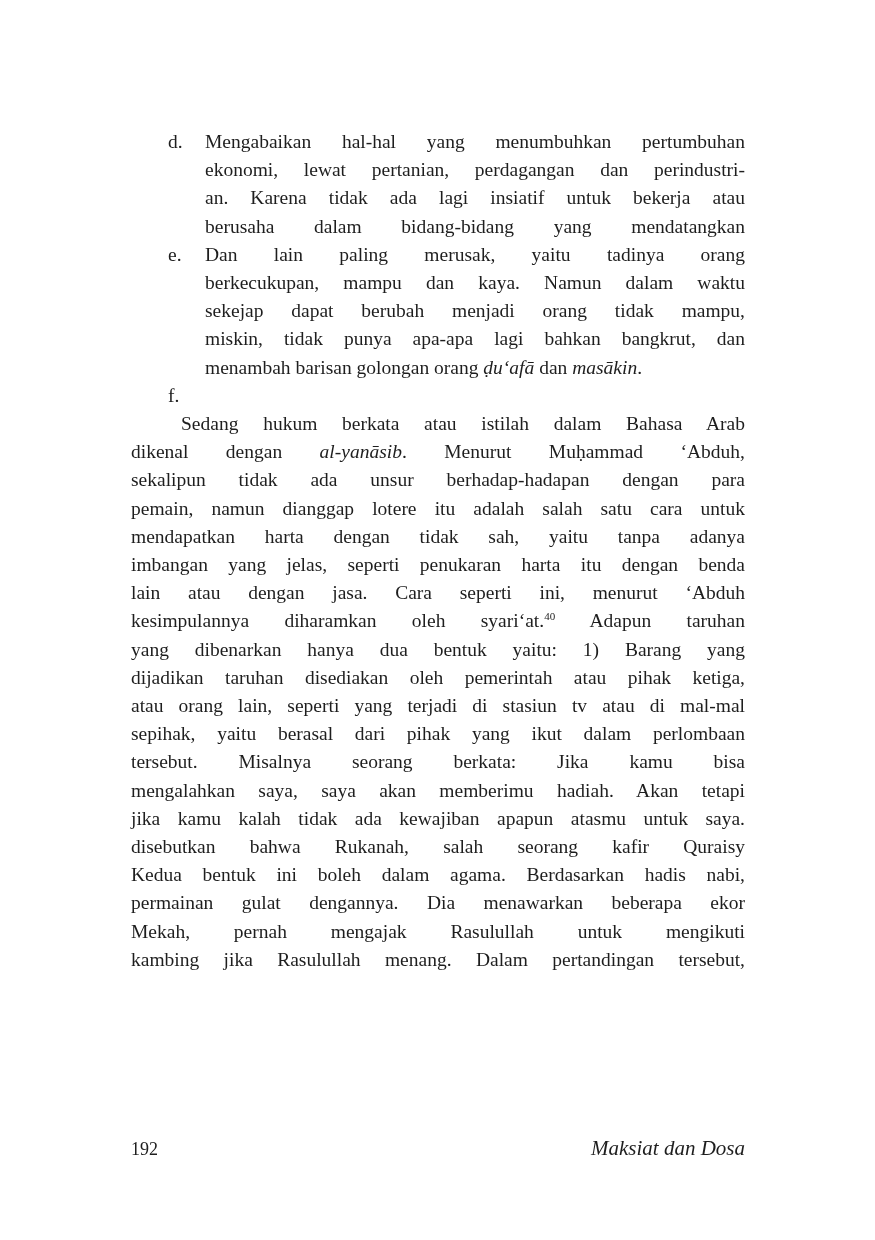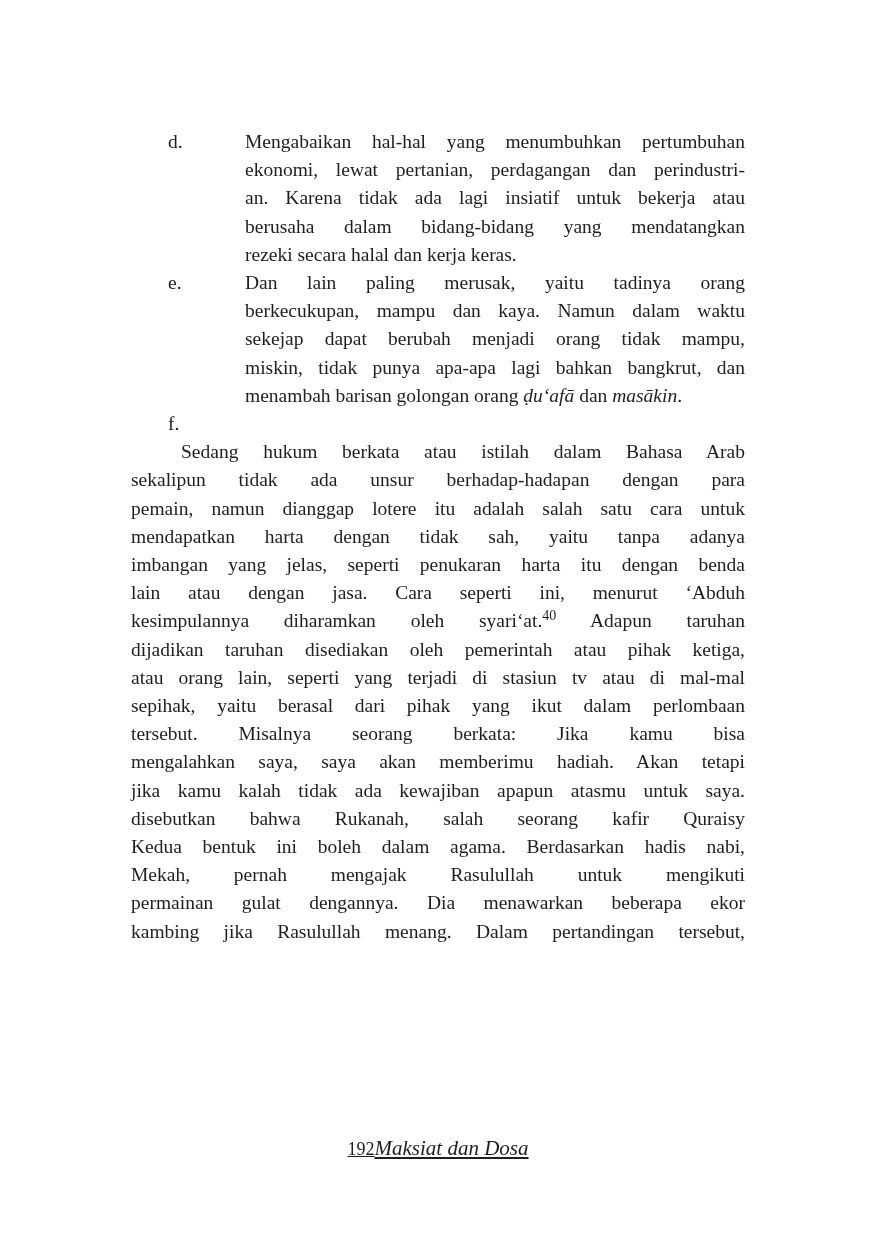--- a/index.html
+++ b/index.html
@@ -43,92 +43,91 @@
   }
   .list-marker {
     flex: 0 0 74px;
     box-sizing: border-box;
     padding-left: 37px;
     line-height: 28.2px;
   }
   .list-text {
     flex: 1 1 auto;
     min-width: 0;
-    margin-left: 40px;
   }
   em {
     font-style: italic;
   }
   sup.fnref {
-    font-size: 14px;
+    font-size: 11px;
     line-height: 0;
     vertical-align: super;
   }
   .footer {
     position: absolute;
     left: 131px;
     width: 614px;
     top: 1136px;
     display: flex;
-    justify-content: center;
+    justify-content: space-between;
     align-items: baseline;
     font-size: 18px;
-    text-decoration: underline;
   }
   .running-title {
     font-style: italic;
     font-size: 21px;
   }
 </style>
 </head>
 <body>
 
 <div class="page">
   <div class="content" id="content">
       <div class="list-item">
         <div class="list-marker">d.</div>
         <div class="list-text">
           <div class="line"><span>Mengabaikan hal-hal yang menumbuhkan pertumbuhan</span></div>
           <div class="line"><span>ekonomi, lewat pertanian, perdagangan dan perindustri-</span></div>
           <div class="line"><span>an. Karena tidak ada lagi insiatif untuk bekerja atau</span></div>
           <div class="line"><span>berusaha dalam bidang-bidang yang mendatangkan</span></div>
-          <div class="line last"><span>rezeki secara halal dan kerja keras.</span></div>
         </div>
       </div>
       <div class="list-item">
         <div class="list-marker">e.</div>
         <div class="list-text">
           <div class="line"><span>Dan lain paling merusak, yaitu tadinya orang</span></div>
           <div class="line"><span>berkecukupan, mampu dan kaya. Namun dalam waktu</span></div>
           <div class="line"><span>sekejap dapat berubah menjadi orang tidak mampu,</span></div>
           <div class="line"><span>miskin, tidak punya apa-apa lagi bahkan bangkrut, dan</span></div>
           <div class="line last"><span>menambah barisan golongan orang </span><em>ḍu‘afā</em><span> dan </span><em>masākin</em><span>.</span></div>
         </div>
       </div>
       <div class="list-item">
         <div class="list-marker">f.</div>
       </div>
       <div class="paragraph">
         <div class="line indent"><span>Sedang hukum berkata atau istilah dalam Bahasa Arab</span></div>
+        <div class="line"><span>dikenal dengan </span><em>al-yanāsib</em><span>. Menurut Muḥammad ‘Abduh,</span></div>
         <div class="line"><span>sekalipun tidak ada unsur berhadap-hadapan dengan para</span></div>
         <div class="line"><span>pemain, namun dianggap lotere itu adalah salah satu cara untuk</span></div>
         <div class="line"><span>mendapatkan harta dengan tidak sah, yaitu tanpa adanya</span></div>
         <div class="line"><span>imbangan yang jelas, seperti penukaran harta itu dengan benda</span></div>
         <div class="line"><span>lain atau dengan jasa. Cara seperti ini, menurut ‘Abduh</span></div>
         <div class="line"><span>kesimpulannya diharamkan oleh syari‘at.</span><sup class="fnref">40</sup><span> Adapun taruhan</span></div>
+        <div class="line"><span>yang dibenarkan hanya dua bentuk yaitu: 1) Barang yang</span></div>
         <div class="line"><span>dijadikan taruhan disediakan oleh pemerintah atau pihak ketiga,</span></div>
         <div class="line"><span>atau orang lain, seperti yang terjadi di stasiun tv atau di mal-mal</span></div>
         <div class="line"><span>sepihak, yaitu berasal dari pihak yang ikut dalam perlombaan</span></div>
         <div class="line"><span>tersebut. Misalnya seorang berkata: Jika kamu bisa</span></div>
         <div class="line"><span>mengalahkan saya, saya akan memberimu hadiah. Akan tetapi</span></div>
         <div class="line"><span>jika kamu kalah tidak ada kewajiban apapun atasmu untuk saya.</span></div>
         <div class="line"><span>disebutkan bahwa Rukanah, salah seorang kafir Quraisy</span></div>
         <div class="line"><span>Kedua bentuk ini boleh dalam agama. Berdasarkan hadis nabi,</span></div>
+        <div class="line"><span>permainan gulat dengannya. Dia menawarkan beberapa ekor</span></div>
         <div class="line"><span>Mekah, pernah mengajak Rasulullah untuk mengikuti</span></div>
-        <div class="line"><span>permainan gulat dengannya. Dia menawarkan beberapa ekor</span></div>
         <div class="line"><span>kambing jika Rasulullah menang. Dalam pertandingan tersebut,</span></div>
       </div>
     </div>
   <div class="footer">
     <span class="page-number">192</span>
     <span class="running-title">Maksiat dan Dosa</span>
   </div>
 </div>
 
 </body></html>

